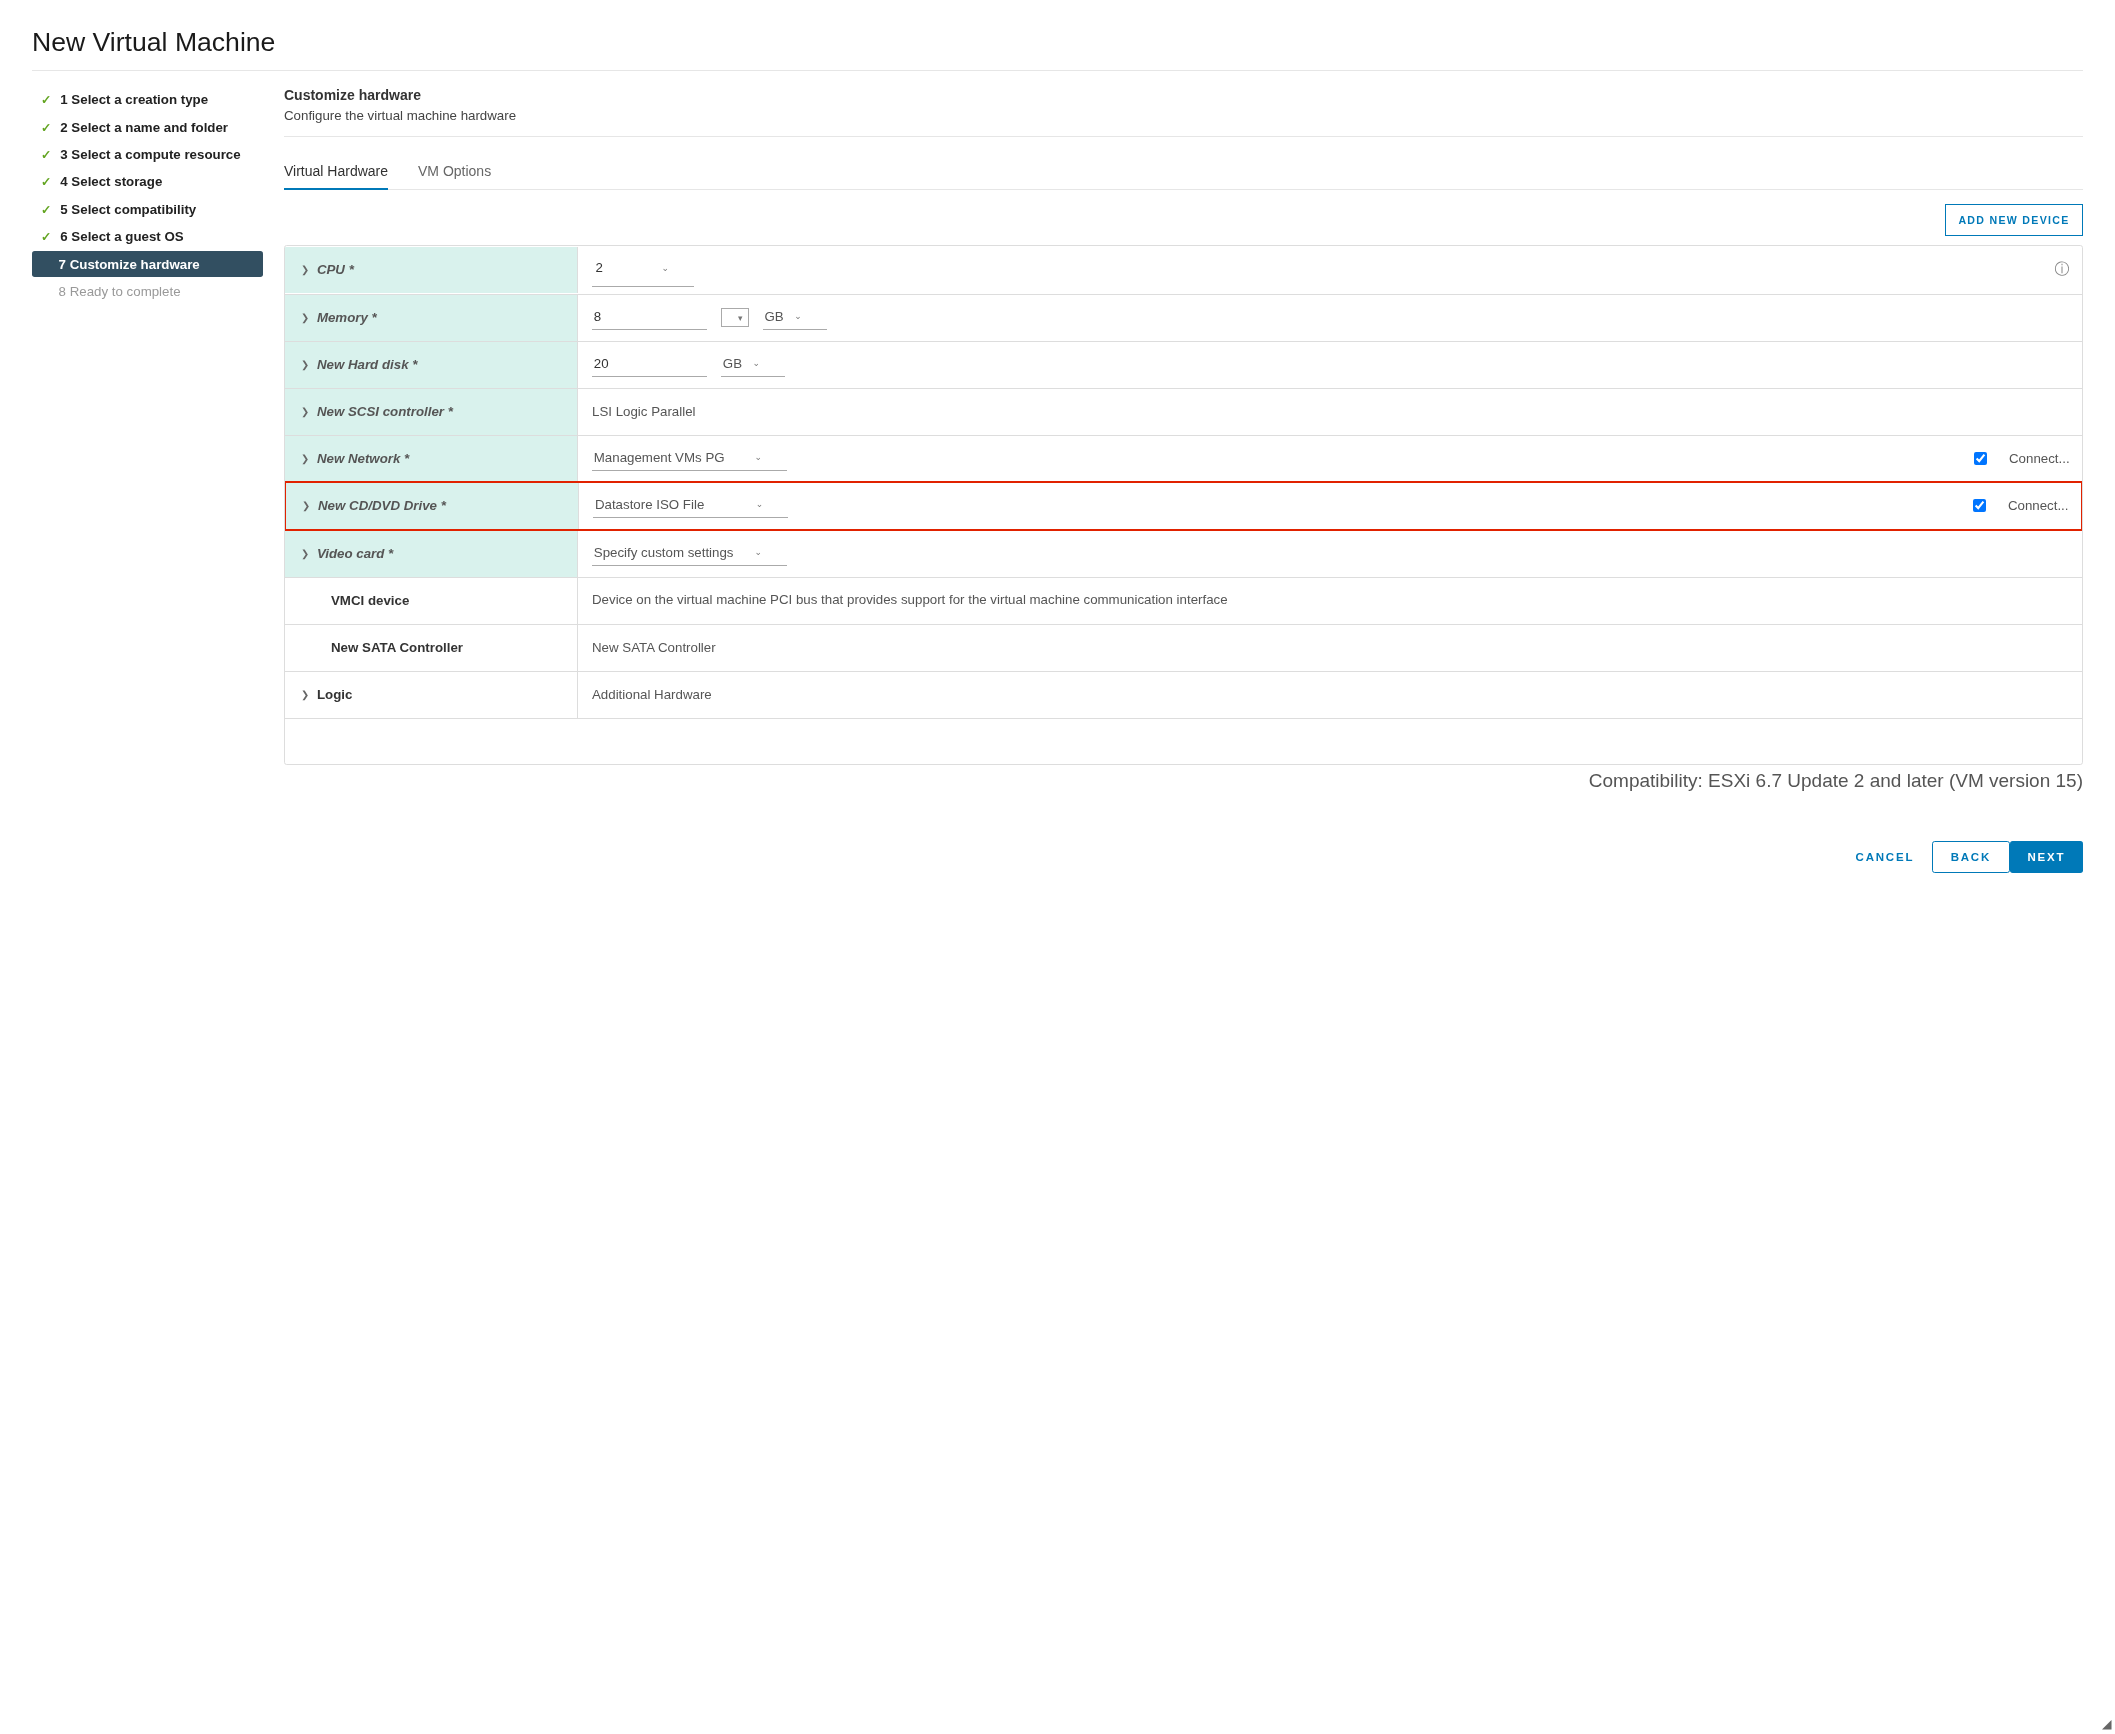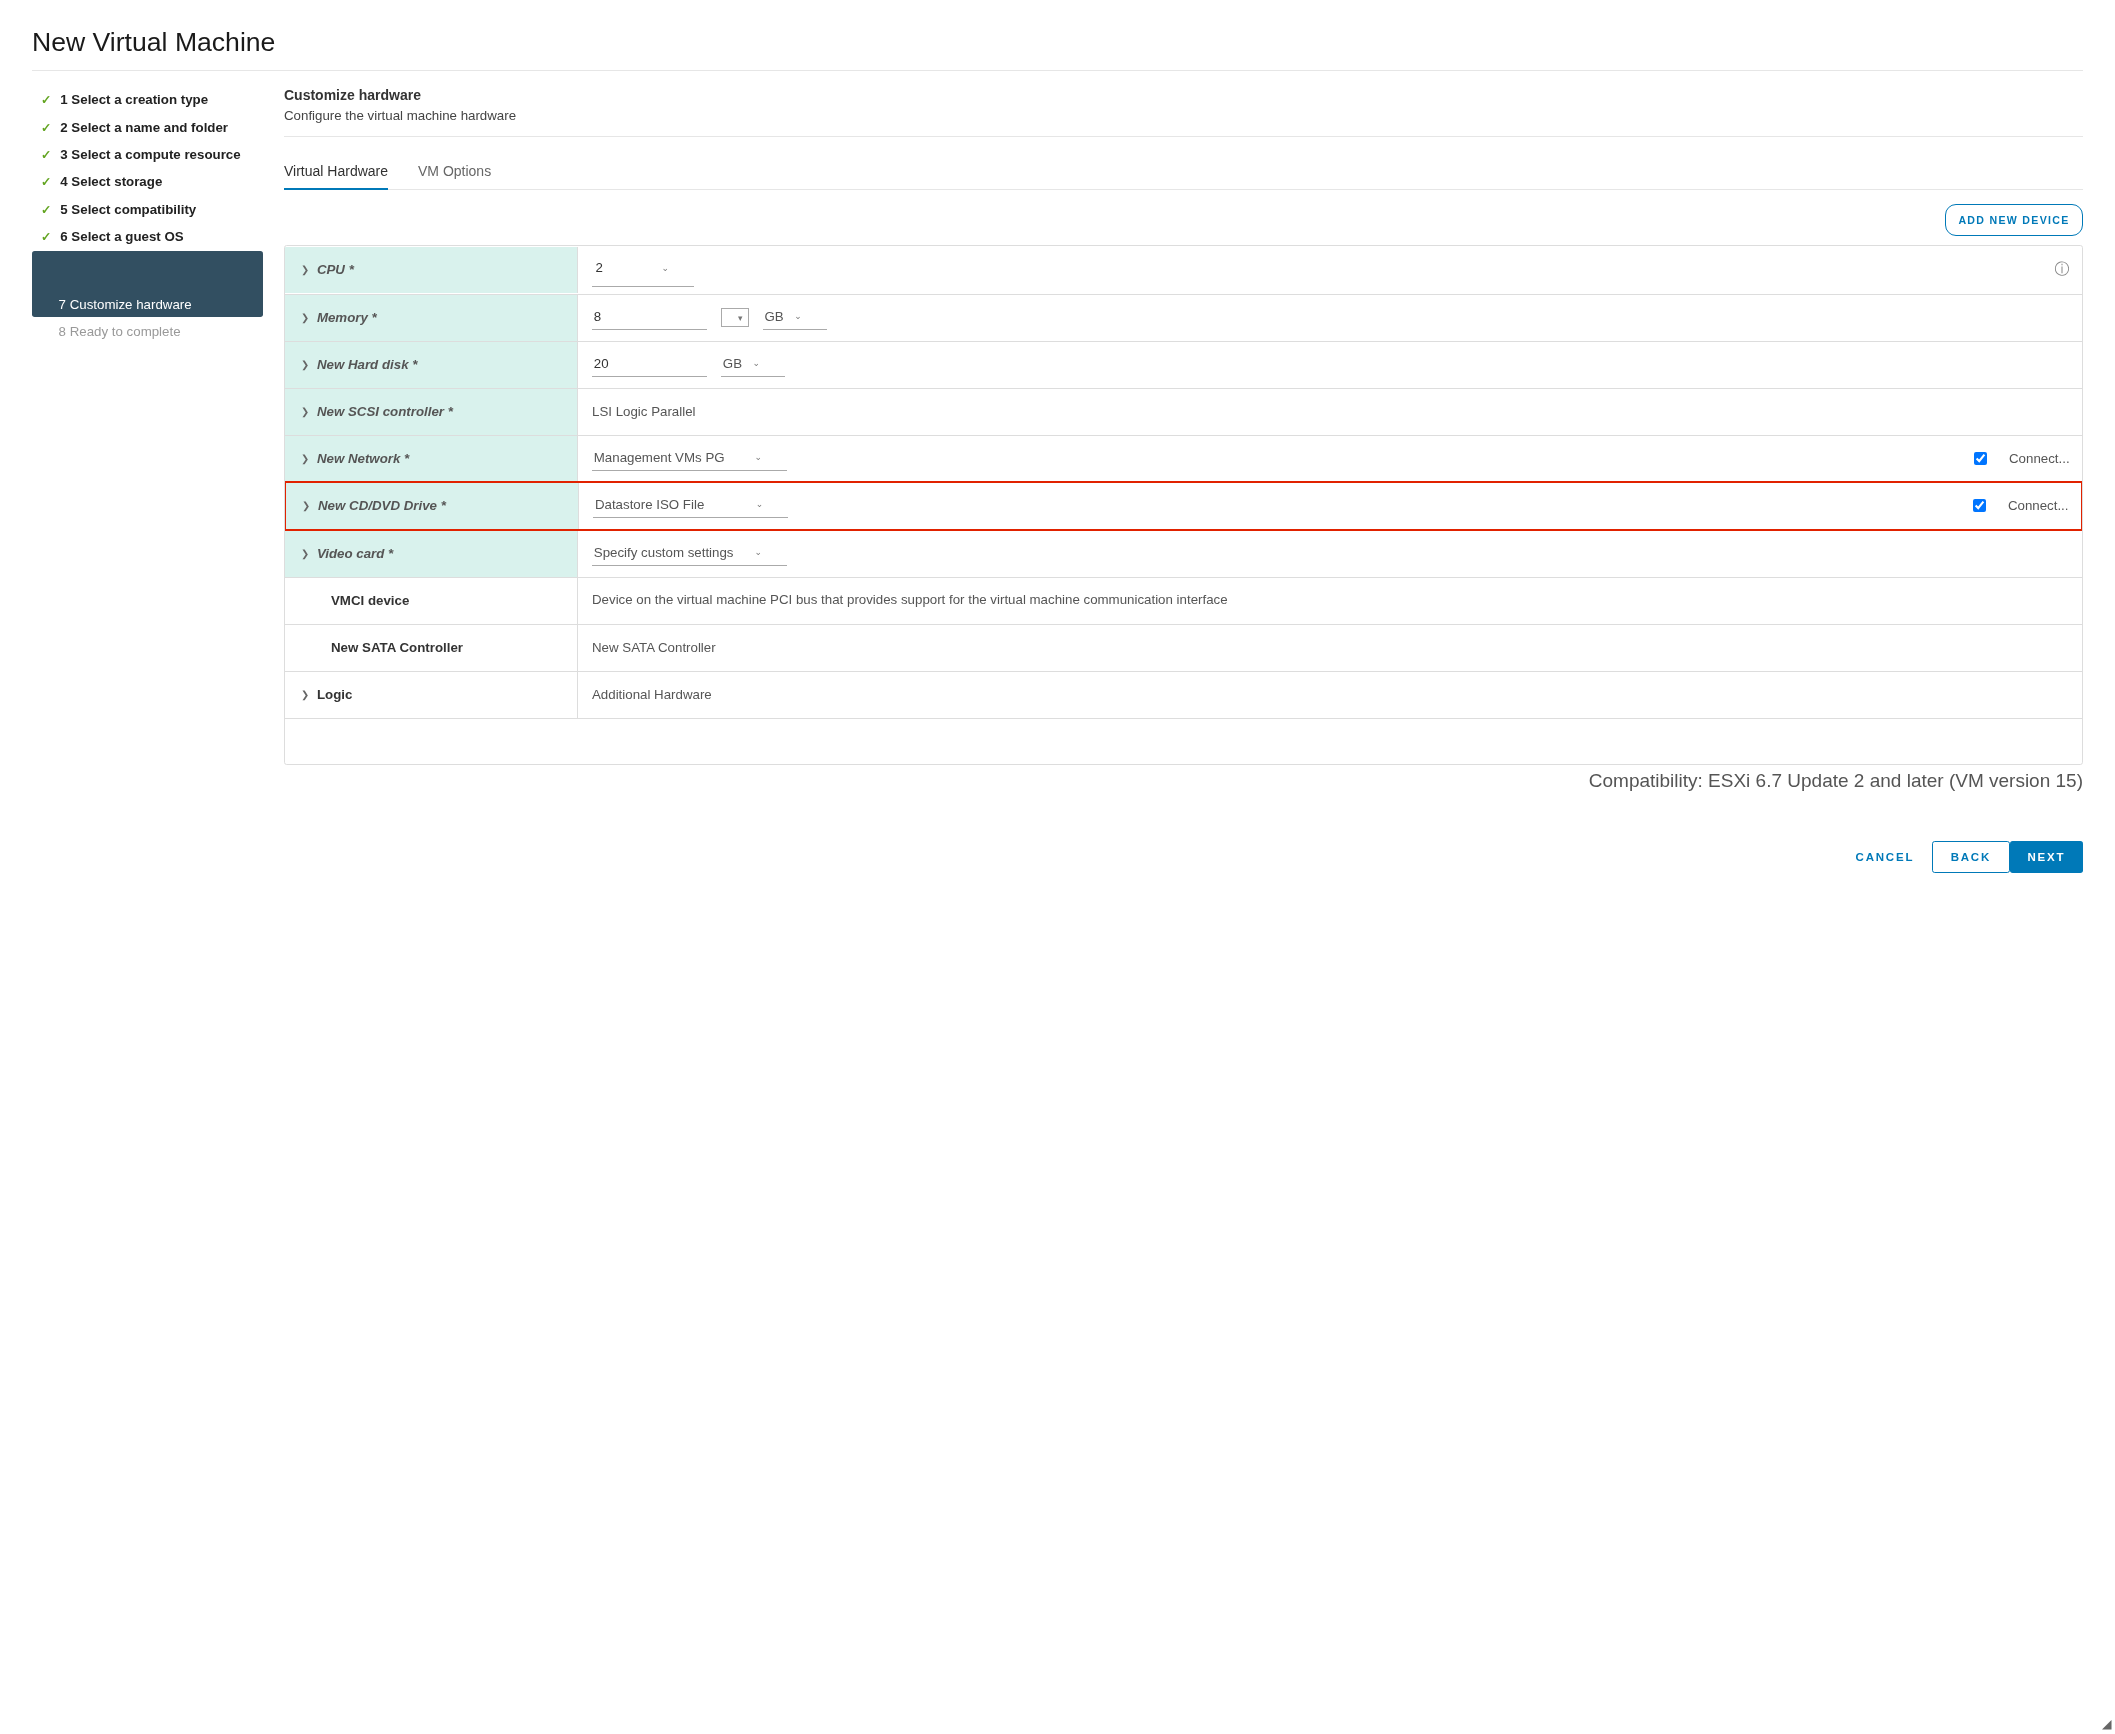--- a/index.html
+++ b/index.html
@@ -33,37 +33,37 @@
     }
     .step .check { color: #62a420; font-weight: 800; font-size: 12.4px; width: 12.4px; }
     .step.current {
       background: #324f61;
       color: #fff;
       font-weight: 600;
       padding-left: 26.6px;
     }
     .step.upcoming { color: #999; padding-left: 26.6px; }
     .step .bold { font-weight: 700; }
-    .step.current .bold { font-weight: 400; margin-top: 40px; }
+    .step.current .bold { font-weight: 700; }
     .content { flex: 1; }
     .section-title { font-weight: 700; font-size: 14px; margin-bottom: 5.3px; }
     .section-desc { font-size: 13.3px; color: #444; padding-bottom: 12.4px; border-bottom: 0.9px solid #e6e6e6; margin-bottom: 3.5px; }
     .tabs { display: flex; border-bottom: 0.9px solid #e6e6e6; margin-bottom: 14px; margin-top: 17.7px; }
     .tab { padding: 8.9px 0; margin-right: 30px; color: #666; cursor: pointer; font-size: 14px; }
     .tab.active { color: #313131; border-bottom: 2.7px solid #0079b8; margin-bottom: -0.9px; }
     .add-device-row { text-align: right; margin-bottom: 8.9px; }
     .add-device {
       display: inline-block;
       border: 0.9px solid #0079b8;
       color: #0079b8;
       font-weight: 600;
       letter-spacing: 1.3px;
       font-size: 10.6px;
       padding: 8.9px 12.4px;
-      border-radius: 11px;
+      border-radius: 0;
       cursor: pointer;
       background: #fff;
     }
     .hw-table { border: 0.9px solid #ddd; border-radius: 2.7px; overflow: hidden; }
     .hw-row { display: flex; border-top: 0.9px solid #ddd; min-height: 46px; align-items: center; }
     .hw-row:first-child { border-top: none; }
     .hw-row.highlight-box { border: 2.2px solid #e12200; position: relative; z-index: 1; margin: -0.9px; }
     .hw-label {
       width: 293px;
       flex-shrink: 0;

